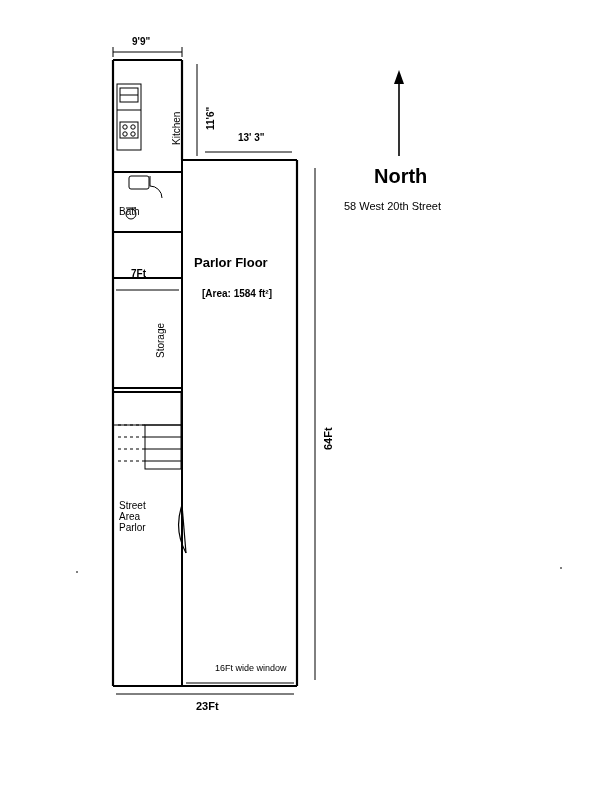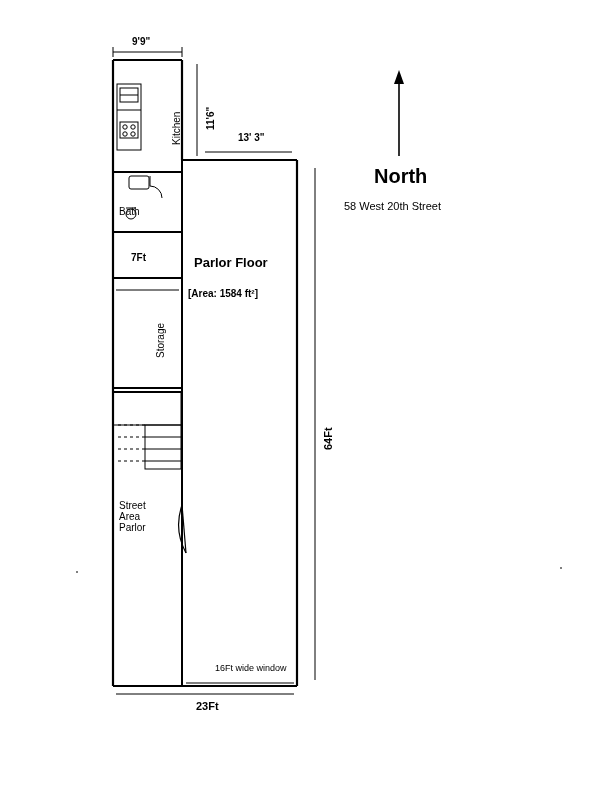--- a/index.html
+++ b/index.html
@@ -161,21 +161,21 @@
     <circle cx="561" cy="568" r="1"></circle>
   </g>
 </svg>
 
 <div class="lbl small lbl-bold" style="left:132px; top:36px;">9'9"</div>
 
 <div class="lbl small lbl-bold rot90" style="left:205px; top:130px;">11'6"</div>
 
 <div class="lbl small lbl-bold" style="left:238px; top:132px;">13' 3"</div>
 
-<div class="lbl small lbl-bold" style="left:131px; top:252px;">7Ft</div>
+<div class="lbl small lbl-bold" style="left:131px; top:268px;">7Ft</div>
 
 <div class="lbl med lbl-bold rot90" style="left:322px; top:450px;">64Ft</div>
 
 <div class="lbl med lbl-bold" style="left:196px; top:700px;">23Ft</div>
 
 <div class="lbl tiny" style="left:184px; top:664px;margin-left:31px;">16Ft wide window</div>
 
 <div class="lbl small rot90" style="left:171px; top:145px;">Kitchen</div>
 
 <div class="lbl small" style="left:119px; top:206px;">Bath</div>
@@ -183,17 +183,17 @@
 <div class="lbl small rot90" style="left:155px; top:358px;">Storage</div>
 
 <div style="position:absolute; left:119px; top:500px;">
   <div class="lbl small" style="position:static;">Street</div>
   <div class="lbl small" style="position:static;">Area</div>
   <div class="lbl small" style="position:static;">Parlor</div>
 </div>
 
 <div class="lbl big lbl-bold" style="left:194px; top:256px;">Parlor Floor</div>
 
-<div class="lbl small lbl-bold" style="left:188px; top:288px;">[Area: 1584 ft²]</div>
+<div class="lbl small lbl-bold" style="left:202px; top:288px;">[Area: 1584 ft²]</div>
 
 <div class="lbl north-title" style="left:374px; top:165px;">North</div>
 
 <div class="lbl addr" style="left:344px; top:200px;">58 West 20th Street</div>
 
 </body></html>

